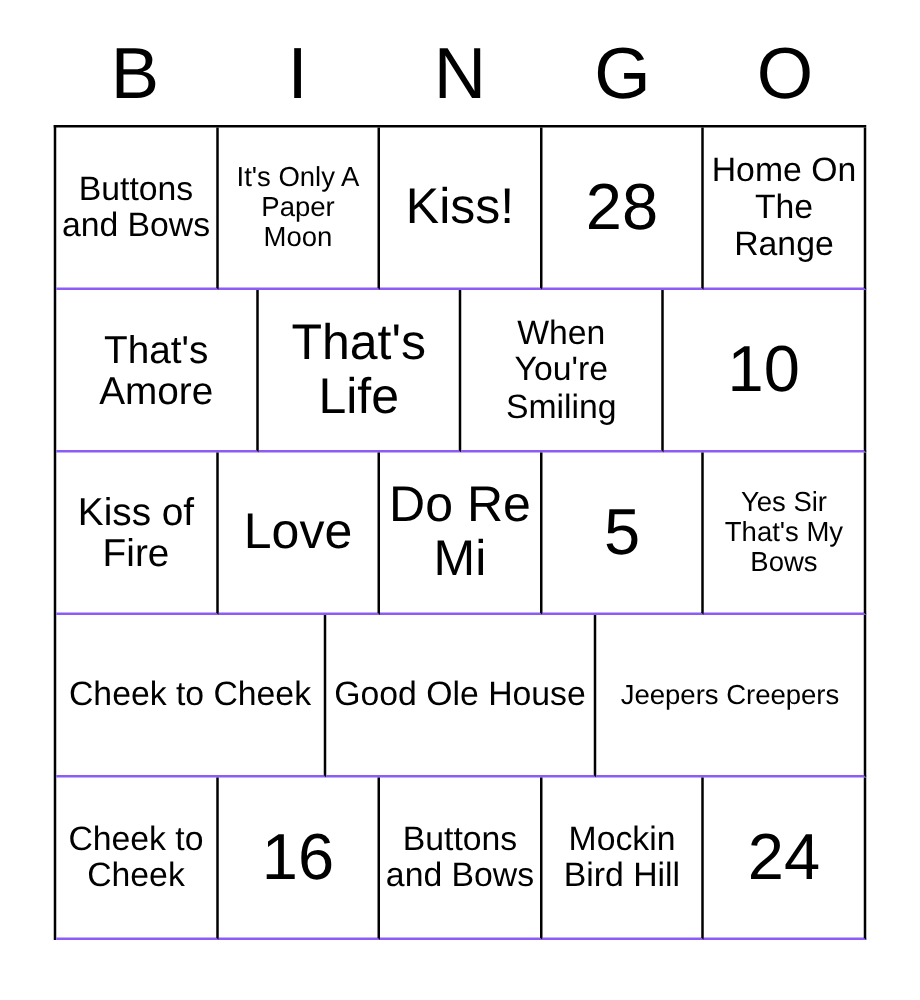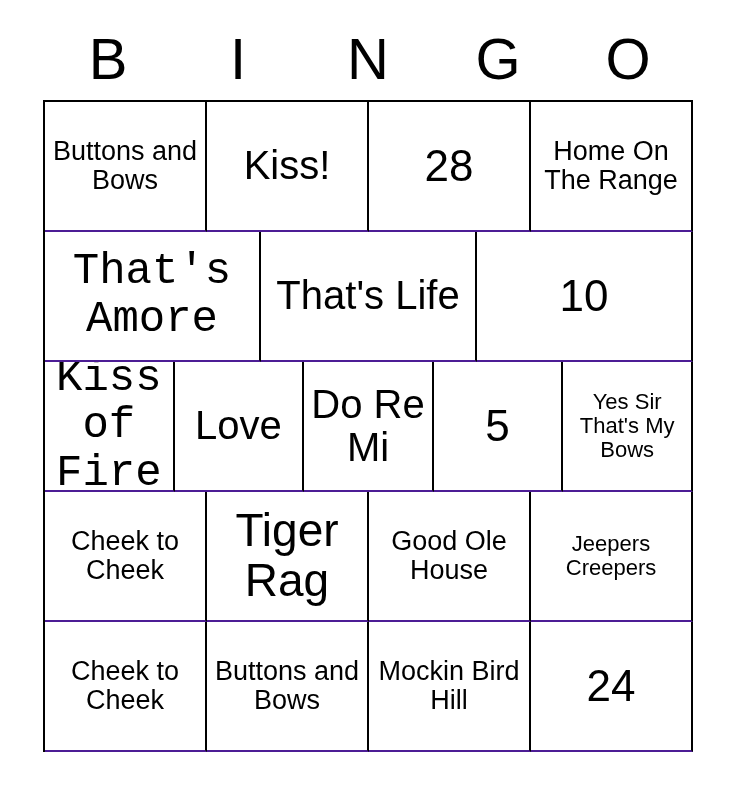--- a/index.html
+++ b/index.html
@@ -47,77 +47,83 @@
     display: flex;
     flex-direction: row;
     width: 100%;
   }
   .cell {
     flex: 1 1 0;
     width: 20%;
     height: 130px;
     box-sizing: border-box;
     border-right: 2px solid #000000;
-    border-bottom: 2px solid #4c1d95;
+    border-bottom: 2px solid #8b5cf6;
     display: flex;
     align-items: center;
     justify-content: center;
     text-align: center;
     padding: 2px 4px;
     overflow: hidden;
   }
   .cell span {
     display: block;
     width: 100%;
     line-height: 1.08;
   }
   
   .sz-xl span { font-size: 46px; }
   .sz-lg span { font-size: 40px; }
-  .sz-md span { font-size: 44px; font-family: Liberation Mono, monospace; }
+  .sz-md span { font-size: 31px; }
   .sz-sm span { font-size: 27px; }
   .sz-xs span { font-size: 22px; }
-  .sz-num span { font-size: 44px; }
+  .sz-num span { font-size: 52px; }
 </style>
 </head>
 <body>
 
 <div id="bingo-card">
 
   <div id="header-row">
     <div class="header-letter">B</div>
     <div class="header-letter">I</div>
     <div class="header-letter">N</div>
     <div class="header-letter">G</div>
     <div class="header-letter">O</div>
   </div>
 
   <div id="grid">
 
     <div class="grid-row">
       <div class="cell sz-sm">
           <span>Buttons and Bows</span>
         </div>
+      <div class="cell sz-xs">
+          <span>It's Only A Paper Moon</span>
+        </div>
       <div class="cell sz-lg">
           <span>Kiss!</span>
         </div>
       <div class="cell sz-num">
           <span>28</span>
         </div>
       <div class="cell sz-sm">
           <span>Home On The Range</span>
         </div>
     </div>
 
     <div class="grid-row">
       <div class="cell sz-md">
           <span>That's Amore</span>
         </div>
       <div class="cell sz-lg">
           <span>That's Life</span>
+        </div>
+      <div class="cell sz-sm">
+          <span>When You're Smiling</span>
         </div>
       <div class="cell sz-num">
           <span>10</span>
         </div>
     </div>
 
     <div class="grid-row">
       <div class="cell sz-md">
           <span>Kiss of Fire</span>
         </div>
@@ -132,34 +138,34 @@
         </div>
       <div class="cell sz-xs">
           <span>Yes Sir That's My Bows</span>
         </div>
     </div>
 
     <div class="grid-row">
       <div class="cell sz-sm">
           <span>Cheek to Cheek</span>
         </div>
-      <div class="cell sz-xl">
-          <span>Tiger Rag</span>
-        </div>
       <div class="cell sz-sm">
           <span>Good Ole House</span>
         </div>
       <div class="cell sz-xs">
           <span>Jeepers Creepers</span>
         </div>
     </div>
 
     <div class="grid-row">
       <div class="cell sz-sm">
           <span>Cheek to Cheek</span>
+        </div>
+      <div class="cell sz-num">
+          <span>16</span>
         </div>
       <div class="cell sz-sm">
           <span>Buttons and Bows</span>
         </div>
       <div class="cell sz-sm">
           <span>Mockin Bird Hill</span>
         </div>
       <div class="cell sz-num">
           <span>24</span>
         </div>

